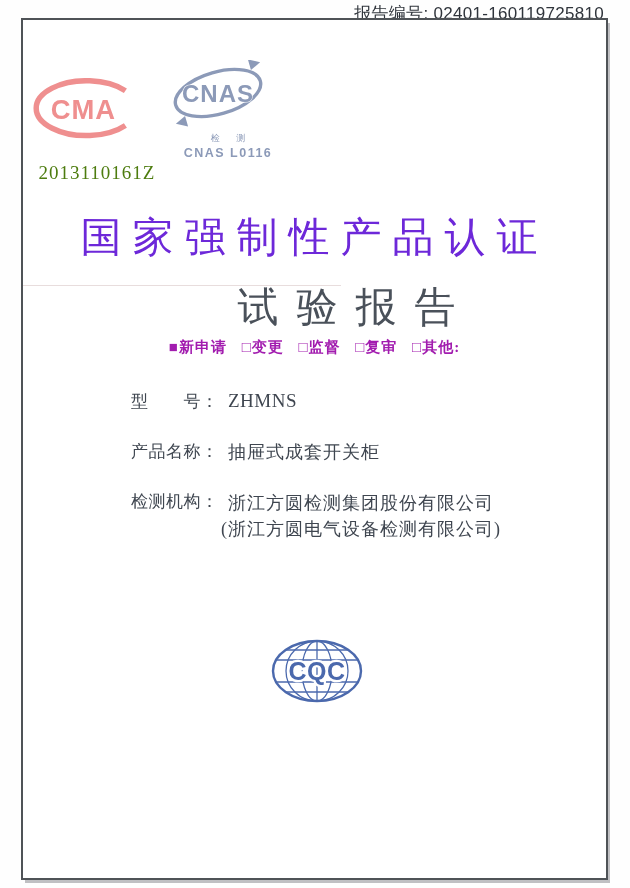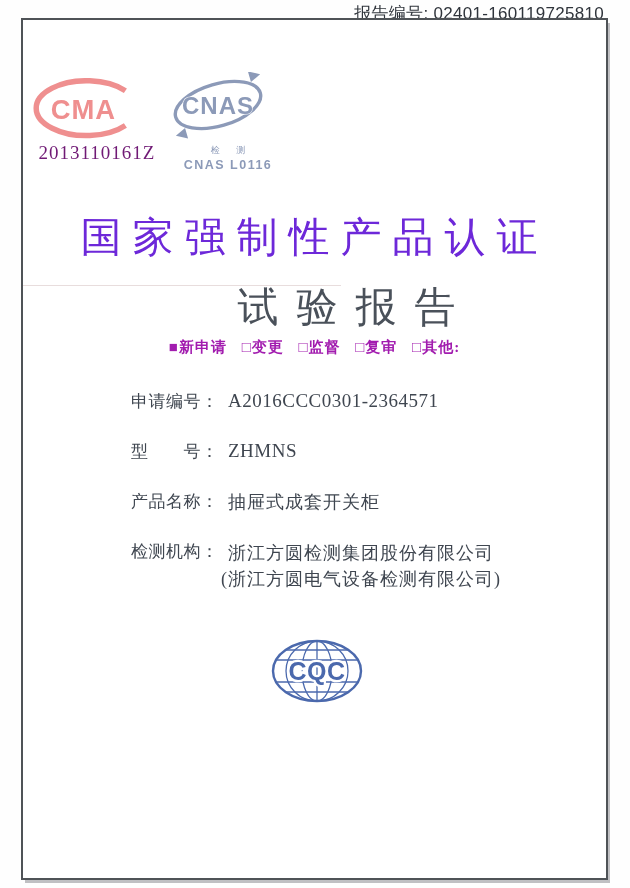--- a/index.html
+++ b/index.html
@@ -14,22 +14,22 @@
   }
   .report-header .num{font-family:"Liberation Sans","DejaVu Sans",sans-serif;}
   .frame{
     position:absolute;left:21px;top:18px;width:583px;height:858px;
     border:2px solid #4f5357;background:#fff;
     box-shadow:3px 4px 0 -1px rgba(140,140,145,.55);
   }
   .crease{position:absolute;left:0;top:265px;width:318px;height:1px;background:rgba(205,180,180,.45);}
   
   .cma-block{position:absolute;left:4px;top:58px;width:140px;text-align:center;}
-  .cma-number{margin-top:0;font-size:19px;letter-spacing:1px;color:#701a75;font-weight:500;}
-  .cnas-block{position:absolute;left:145px;top:52px;width:120px;text-align:center;color:#8c9ab8;}
+  .cma-number{margin-top:20px;font-size:19px;letter-spacing:1px;color:#4d7c0f;font-weight:500;}
+  .cnas-block{position:absolute;left:145px;top:40px;width:120px;text-align:center;color:#8c9ab8;}
   .cnas-sub{font-size:9px;letter-spacing:7px;margin-top:2px;margin-left:7px;font-family:"Liberation Sans",sans-serif;}
   .cnas-code{font-size:12.5px;font-weight:bold;letter-spacing:1.5px;margin-top:1px;font-family:"Liberation Sans","DejaVu Sans",sans-serif;}
   
   .title-line1{
     position:absolute;left:0;top:190px;width:100%;text-align:center;
     font-size:41px;letter-spacing:11px;color:#6d28d9;font-weight:500;white-space:nowrap;
   }
   .title-line2{
     position:absolute;left:0;top:260px;width:100%;text-align:center;
     font-size:41px;letter-spacing:18px;color:#4a515a;font-weight:500;white-space:nowrap;text-indent:18px;padding-left:32px;
@@ -91,24 +91,20 @@
   <div class="app-type">
     <span>■新申请</span>
     <span>□变更</span>
     <span>□监督</span>
     <span>□复审</span>
     <span>□其他:</span>
   </div>
 
   <div class="fields">
     <div class="row">
-      <div class="lbl">申请编号：</div>
-      <div class="val latin">A2016CCC0301-2364571</div>
-    </div>
-    <div class="row">
       <div class="lbl">型　　号：</div>
       <div class="val latin">ZHMNS</div>
     </div>
     <div class="row">
       <div class="lbl">产品名称：</div>
       <div class="val">抽屉式成套开关柜</div>
     </div>
     <div class="row org">
       <div class="lbl">检测机构：</div>
       <div class="val">

